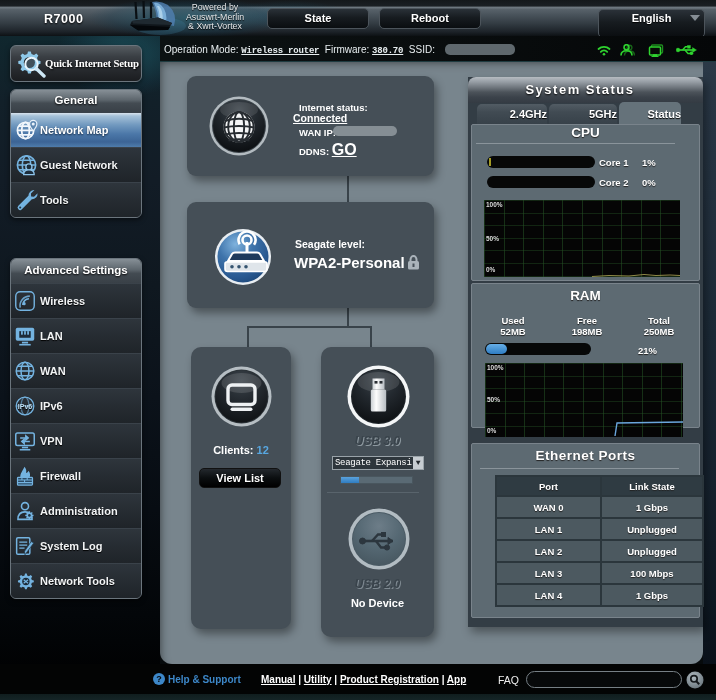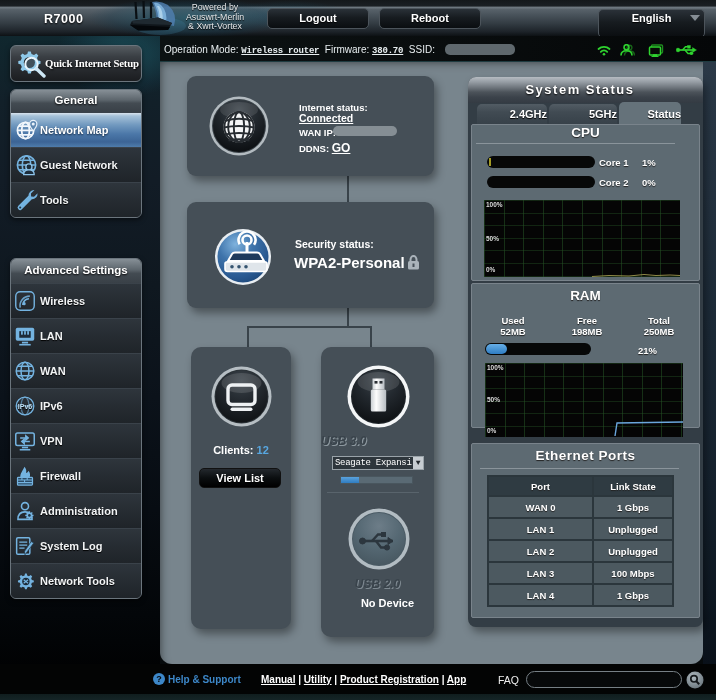--- a/index.html
+++ b/index.html
@@ -55,21 +55,21 @@
 #content { left:160px; top:62px; width:543px; height:602px; background:#78858d;
   border-radius:0 0 12px 12px;
   box-shadow:inset 6px 6px 10px -6px rgba(0,0,0,0.55); }
 .conn { background:#39434a; }
 .card { background:#454f57; border-radius:9px; box-shadow:3px 5px 9px rgba(0,0,0,0.38); }
 
 
 .ct { color:#fff; }
 
 
-#syspanel { left:308px; top:15px; width:235px; height:550px; background:#333d45; border-radius:8px;
+#syspanel { left:308px; top:15px; width:235px; height:550px; background:#333d45; border-radius:0;
   box-shadow:3px 5px 9px rgba(0,0,0,0.38); }
 #sp-head { left:0; top:0; width:235px; height:26px; border-radius:8px 8px 0 0;
   background:linear-gradient(180deg,#b6bcc2 0%,#989fa6 18%,#6c737a 42%,#4c535a 58%,#3b424a 78%,#343b43 100%);
   color:#fff; font-size:13px; font-weight:bold; letter-spacing:1.5px; text-align:center; line-height:26px; padding-right:11px; text-shadow:0 1px 2px #000; }
 .tab { top:27px; height:20px; border-radius:5px 5px 0 0; color:#fff; font-size:11px; font-weight:bold;
   text-align:right; line-height:20px; text-shadow:0 1px 1px #000;
   background:linear-gradient(180deg,#525c64 0%,#414b53 40%,#374149 100%); }
 .tab.sel { top:25px; height:22px; background:#65727a; color:#fff; line-height:24px; }
 .spsec { left:3px; width:229px; background:#5d6a72; border:1px solid #79838b; border-radius:2px; }
 .sptitle { left:0; width:100%; text-align:center; color:#fff; font-size:13.5px; font-weight:bold; text-shadow:0 1px 1px #222; }
@@ -112,21 +112,21 @@
   <g stroke="#0a0f13" stroke-width="2.2" fill="none">
     <line x1="8.5" y1="19" x2="7.5" y2="2"></line>
       <line x1="16" y1="18" x2="15.5" y2="1"></line>
       <line x1="23" y1="18" x2="23" y2="2"></line>
   </g>
   <path d="M4 21 L30 17.5 L44 23 L40 30 L10 30.5 L2 25 Z" fill="#10161b"></path>
   <path d="M4 21 L30 17.5 L44 23 L43 25 L5 23.5 Z" fill="#1f2930"></path>
   <path d="M2 25 L42 27 L40 30 L10 30.5 Z" fill="#04070a"></path>
 </svg>
 <div class="abs" id="powered">Powered by<br>Asuswrt-Merlin<br>&amp; Xwrt-Vortex</div>
-<div class="abs topbtn" id="btn-logout">Logout</div>
+<div class="abs topbtn" id="btn-logout">State</div>
 <div class="abs topbtn" id="btn-reboot">Reboot</div>
 <div class="abs topbtn" id="btn-lang">English</div>
 <div class="abs" id="lang-arr"></div>
 
 <div class="abs" id="infobar"></div>
 <div class="abs" id="opmode">Operation Mode: <span class="mono">Wireless router</span>&nbsp; Firmware: <span class="mono">380.70</span>&nbsp; SSID: </div>
 <div class="abs" id="ssidblur"></div>
 <svg class="abs" style="left:597px;top:45px;" width="14" height="11" viewBox="0 0 14 11">
   <g stroke="#2fd32f" fill="none" stroke-linecap="round">
     <path d="M1.5 4 A 8 8 0 0 1 12.5 4" stroke-width="1.8"></path>
@@ -353,24 +353,24 @@
     <ellipse cx="30" cy="14" rx="19" ry="8" fill="rgba(255,255,255,0.10)"></ellipse>
     <circle cx="30" cy="31" r="15.5" fill="#f4f5f6"></circle>
     <g stroke="#272c31" stroke-width="1.9" fill="none">
       <circle cx="30" cy="31" r="14.6"></circle>
       <ellipse cx="30" cy="31" rx="5.2" ry="15"></ellipse>
       <ellipse cx="30" cy="31" rx="10.8" ry="15"></ellipse>
       <path d="M15.8 25 Q30 20.5 44.2 25 M14.6 31.5 Q30 28.5 45.4 31.5 M16 38.5 Q30 35.5 44 38.5 M19.5 44.5 Q30 42 40.5 44.5"></path>
     </g>
   </svg>
   <div class="abs ct" style="left:139px;top:40px;font-size:9.5px;font-weight:bold;">Internet status:</div>
-  <div class="abs ct" style="left:139px;top:50px;font-size:10.5px;font-weight:bold;text-decoration:underline;">Connected</div>
+  <div class="abs ct" style="left:133px;top:50px;font-size:10.5px;font-weight:bold;text-decoration:underline;">Connected</div>
   <div class="abs ct" style="left:139px;top:65px;font-size:9.5px;font-weight:bold;">WAN IP:</div>
   <div class="abs" style="left:173px;top:64px;width:64px;height:10px;background:#858e94;border-radius:5px;"></div>
-  <div class="abs ct" style="left:139px;top:79px;font-size:9.5px;font-weight:bold;">DDNS: <span style="text-decoration:underline;font-size:12px;">GO</span></div>
+  <div class="abs ct" style="left:139px;top:79px;font-size:9.5px;font-weight:bold;">DDNS: <span style="text-decoration:underline;font-size:16px;">GO</span></div>
 
   <div class="abs card" style="left:27px;top:140px;width:247px;height:106px;"></div>
   <svg class="abs" id="ic-router" style="left:54px;top:166px;" width="58" height="58" viewBox="0 0 58 58">
     <defs>
       <radialGradient id="bgrad" cx="35%" cy="25%" r="85%">
         <stop offset="0%" stop-color="#7fb2dd"></stop>
           <stop offset="40%" stop-color="#3f74ab"></stop>
           <stop offset="75%" stop-color="#2a5a92"></stop>
           <stop offset="100%" stop-color="#1d4677"></stop>
       </radialGradient>
@@ -381,21 +381,21 @@
       <line x1="33" y1="14" x2="33" y2="28" stroke-width="3"></line>
       <circle cx="33" cy="12" r="4.5" stroke-width="2.6"></circle>
       <circle cx="33" cy="12" r="8.5" stroke-width="2.6" stroke-dasharray="36 18" transform="rotate(150 33 12)"></circle>
     </g>
     <path d="M14 33 L18 26 Q19 24.5 21 24.5 L43 24.5 Q45 24.5 46 26 L50 33 Z" fill="#1e3a5c" stroke="#fff" stroke-width="2"></path>
     <path d="M12.5 34 L51.5 34 Q53 34 53 36 L53 41 Q53 43.5 50.5 43.5 L13.5 43.5 Q11 43.5 11 41 L11 36 Q11 34 12.5 34 Z" fill="#dfe5ea" stroke="#fff" stroke-width="1.6"></path>
     <circle cx="18" cy="38.8" r="1.8" fill="#35546f"></circle>
     <circle cx="25" cy="38.8" r="1.8" fill="#35546f"></circle>
     <circle cx="32" cy="38.8" r="1.8" fill="#35546f"></circle>
   </svg>
-  <div class="abs ct" style="left:135px;top:176px;font-size:10.5px;font-weight:bold;">Security status:</div>
+  <div class="abs ct" style="left:135px;top:176px;font-size:10.5px;font-weight:bold;">Seagate level:</div>
   <div class="abs ct" style="left:134px;top:192px;font-size:15px;font-weight:bold;">WPA2-Personal</div>
   <svg class="abs" id="ic-lock" style="left:247px;top:193px;" width="13" height="15" viewBox="0 0 13 15">
     <rect x="1" y="6" width="11" height="8.5" rx="1.5" fill="#aab3ba"></rect>
     <path d="M3.5 6 L3.5 4.5 A3 3.4 0 0 1 9.5 4.5 L9.5 6" stroke="#aab3ba" stroke-width="2" fill="none"></path>
     <rect x="5.5" y="8.5" width="2" height="3.5" fill="#454f57"></rect>
   </svg>
 
   <div class="abs card" style="left:31px;top:285px;width:100px;height:282px;border-radius:10px;"></div>
   <svg class="abs" id="ic-clients" style="left:51px;top:304px;" width="61" height="61" viewBox="0 0 61 61">
     <defs>
@@ -431,21 +431,21 @@
     </defs>
     <circle cx="31.5" cy="31.5" r="31" fill="#f4f6f7"></circle>
     <circle cx="31.5" cy="31.5" r="27.5" fill="#20262b"></circle>
     <circle cx="31.5" cy="31.5" r="26.5" fill="url(#ugloss)"></circle>
     <ellipse cx="31.5" cy="17" rx="21" ry="10" fill="rgba(255,255,255,0.12)"></ellipse>
     <rect x="25.5" y="13.5" width="12" height="11" fill="url(#stick)"></rect>
     <rect x="27.5" y="16" width="3" height="2.6" fill="#2a2f34"></rect>
     <rect x="32.5" y="16" width="3" height="2.6" fill="#2a2f34"></rect>
     <rect x="23.8" y="24.5" width="15.4" height="22" rx="1.5" fill="url(#stick)"></rect>
   </svg>
-  <div class="abs" style="left:161px;top:372px;width:113px;text-align:left;font-size:12px;font-weight:bold;font-style:italic;color:#39434b;text-shadow:1px 1px 0 #8d989f;">USB 3.0</div>
+  <div class="abs" style="left:161px;top:372px;width:113px;text-align:center;font-size:12px;font-weight:bold;font-style:italic;color:#39434b;text-shadow:1px 1px 0 #8d989f;">USB 3.0</div>
   <div class="abs" id="usbsel" style="left:172px;top:394px;width:92px;height:14px;background:#2e363c;border:1px solid #9aa3a9;color:#fff;font-family:'Liberation Mono',monospace;font-size:9px;line-height:12px;padding-left:2px;letter-spacing:-0.3px;">Seagate Expansi<span style="position:absolute;right:0;top:0;width:10px;height:12px;background:#c7cdd2;color:#23292e;font-size:8px;text-align:center;line-height:12px;">▼</span></div>
   <div class="abs" style="left:180px;top:414px;width:73px;height:8px;background:#5a6a74;border:1px solid #49565e;">
     <div style="width:18px;height:100%;background:linear-gradient(180deg,#5aa2dd,#2f7cc0);"></div>
   </div>
   <div class="abs" style="left:167px;top:430px;width:92px;height:1px;background:#59646c;"></div>
   <svg class="abs" id="ic-usb2" style="left:188px;top:446px;" width="62" height="62" viewBox="0 0 62 62">
     <defs>
       <radialGradient id="u2g" cx="50%" cy="25%" r="80%">
         <stop offset="0%" stop-color="#6d7d88"></stop>
           <stop offset="50%" stop-color="#566974"></stop>
@@ -459,21 +459,21 @@
       <line x1="16" y1="33" x2="45" y2="33" stroke-width="2.6"></line>
       <path d="M45 33 L40 29.5 L40 36.5 Z" stroke-width="1"></path>
       <circle cx="14.5" cy="33" r="3"></circle>
       <path d="M24 33 L30 26.5 L34 26.5" stroke-width="2.4" fill="none"></path>
       <rect x="33.5" y="24.5" width="4" height="4"></rect>
       <path d="M28 33 L33 39.5 L37.5 39.5" stroke-width="2.4" fill="none"></path>
       <circle cx="39" cy="39.5" r="2.6"></circle>
     </g>
   </svg>
   <div class="abs" style="left:161px;top:515px;width:113px;text-align:center;font-size:12px;font-weight:bold;font-style:italic;color:#39434b;text-shadow:1px 1px 0 #7e8991;">USB 2.0</div>
-  <div class="abs ct" style="left:161px;top:535px;width:113px;text-align:center;font-size:11px;font-weight:bold;margin-left:10px;">No Device</div>
+  <div class="abs ct" style="left:161px;top:535px;width:113px;text-align:center;font-size:11px;font-weight:bold;">No Device</div>
 
   <div class="abs" id="syspanel">
     <div class="abs" id="sp-head">System Status</div>
     <div class="abs tab" style="left:9px;width:70px;">2.4GHz</div>
     <div class="abs tab" style="left:81px;width:68px;">5GHz</div>
     <div class="abs tab sel" style="left:151px;width:62px;">Status</div>
 
     <div class="abs spsec" style="top:47px;height:157px;">
       <div class="abs sptitle" style="top:0px;">CPU</div>
       <div class="abs sphr" style="left:4px;top:18px;width:199px;"></div>
@@ -510,21 +510,21 @@
         <div class="lbl" style="top:64px;">0%</div>
         <svg width="198" height="74" style="position:absolute;left:0;top:0;">
             <polyline points="130,73 132,60 198,59" stroke="#6aa6dd" stroke-width="1.4" fill="none"></polyline>
           </svg>
       </div>
     </div>
 
     <div class="abs spsec" style="top:366px;height:175px;padding-left:10px;">
       <div class="abs sptitle" style="top:4px;letter-spacing:0.5px;">Ethernet Ports</div>
       <div class="abs sphr" style="left:8px;top:24px;width:199px;"></div>
-      <table class="abs" id="ethtbl" style="left:15px;top:31px;width:187px;">
+      <table class="abs" id="ethtbl" style="left:23px;top:31px;width:209px;">
         <tbody>
             <tr class="hd">
               <td style="width:105px;">Port</td>
               <td>Link State</td>
             </tr>
         <tr class="dr">
               <td>WAN 0</td>
               <td>1 Gbps</td>
             </tr>
         <tr class="dr">

